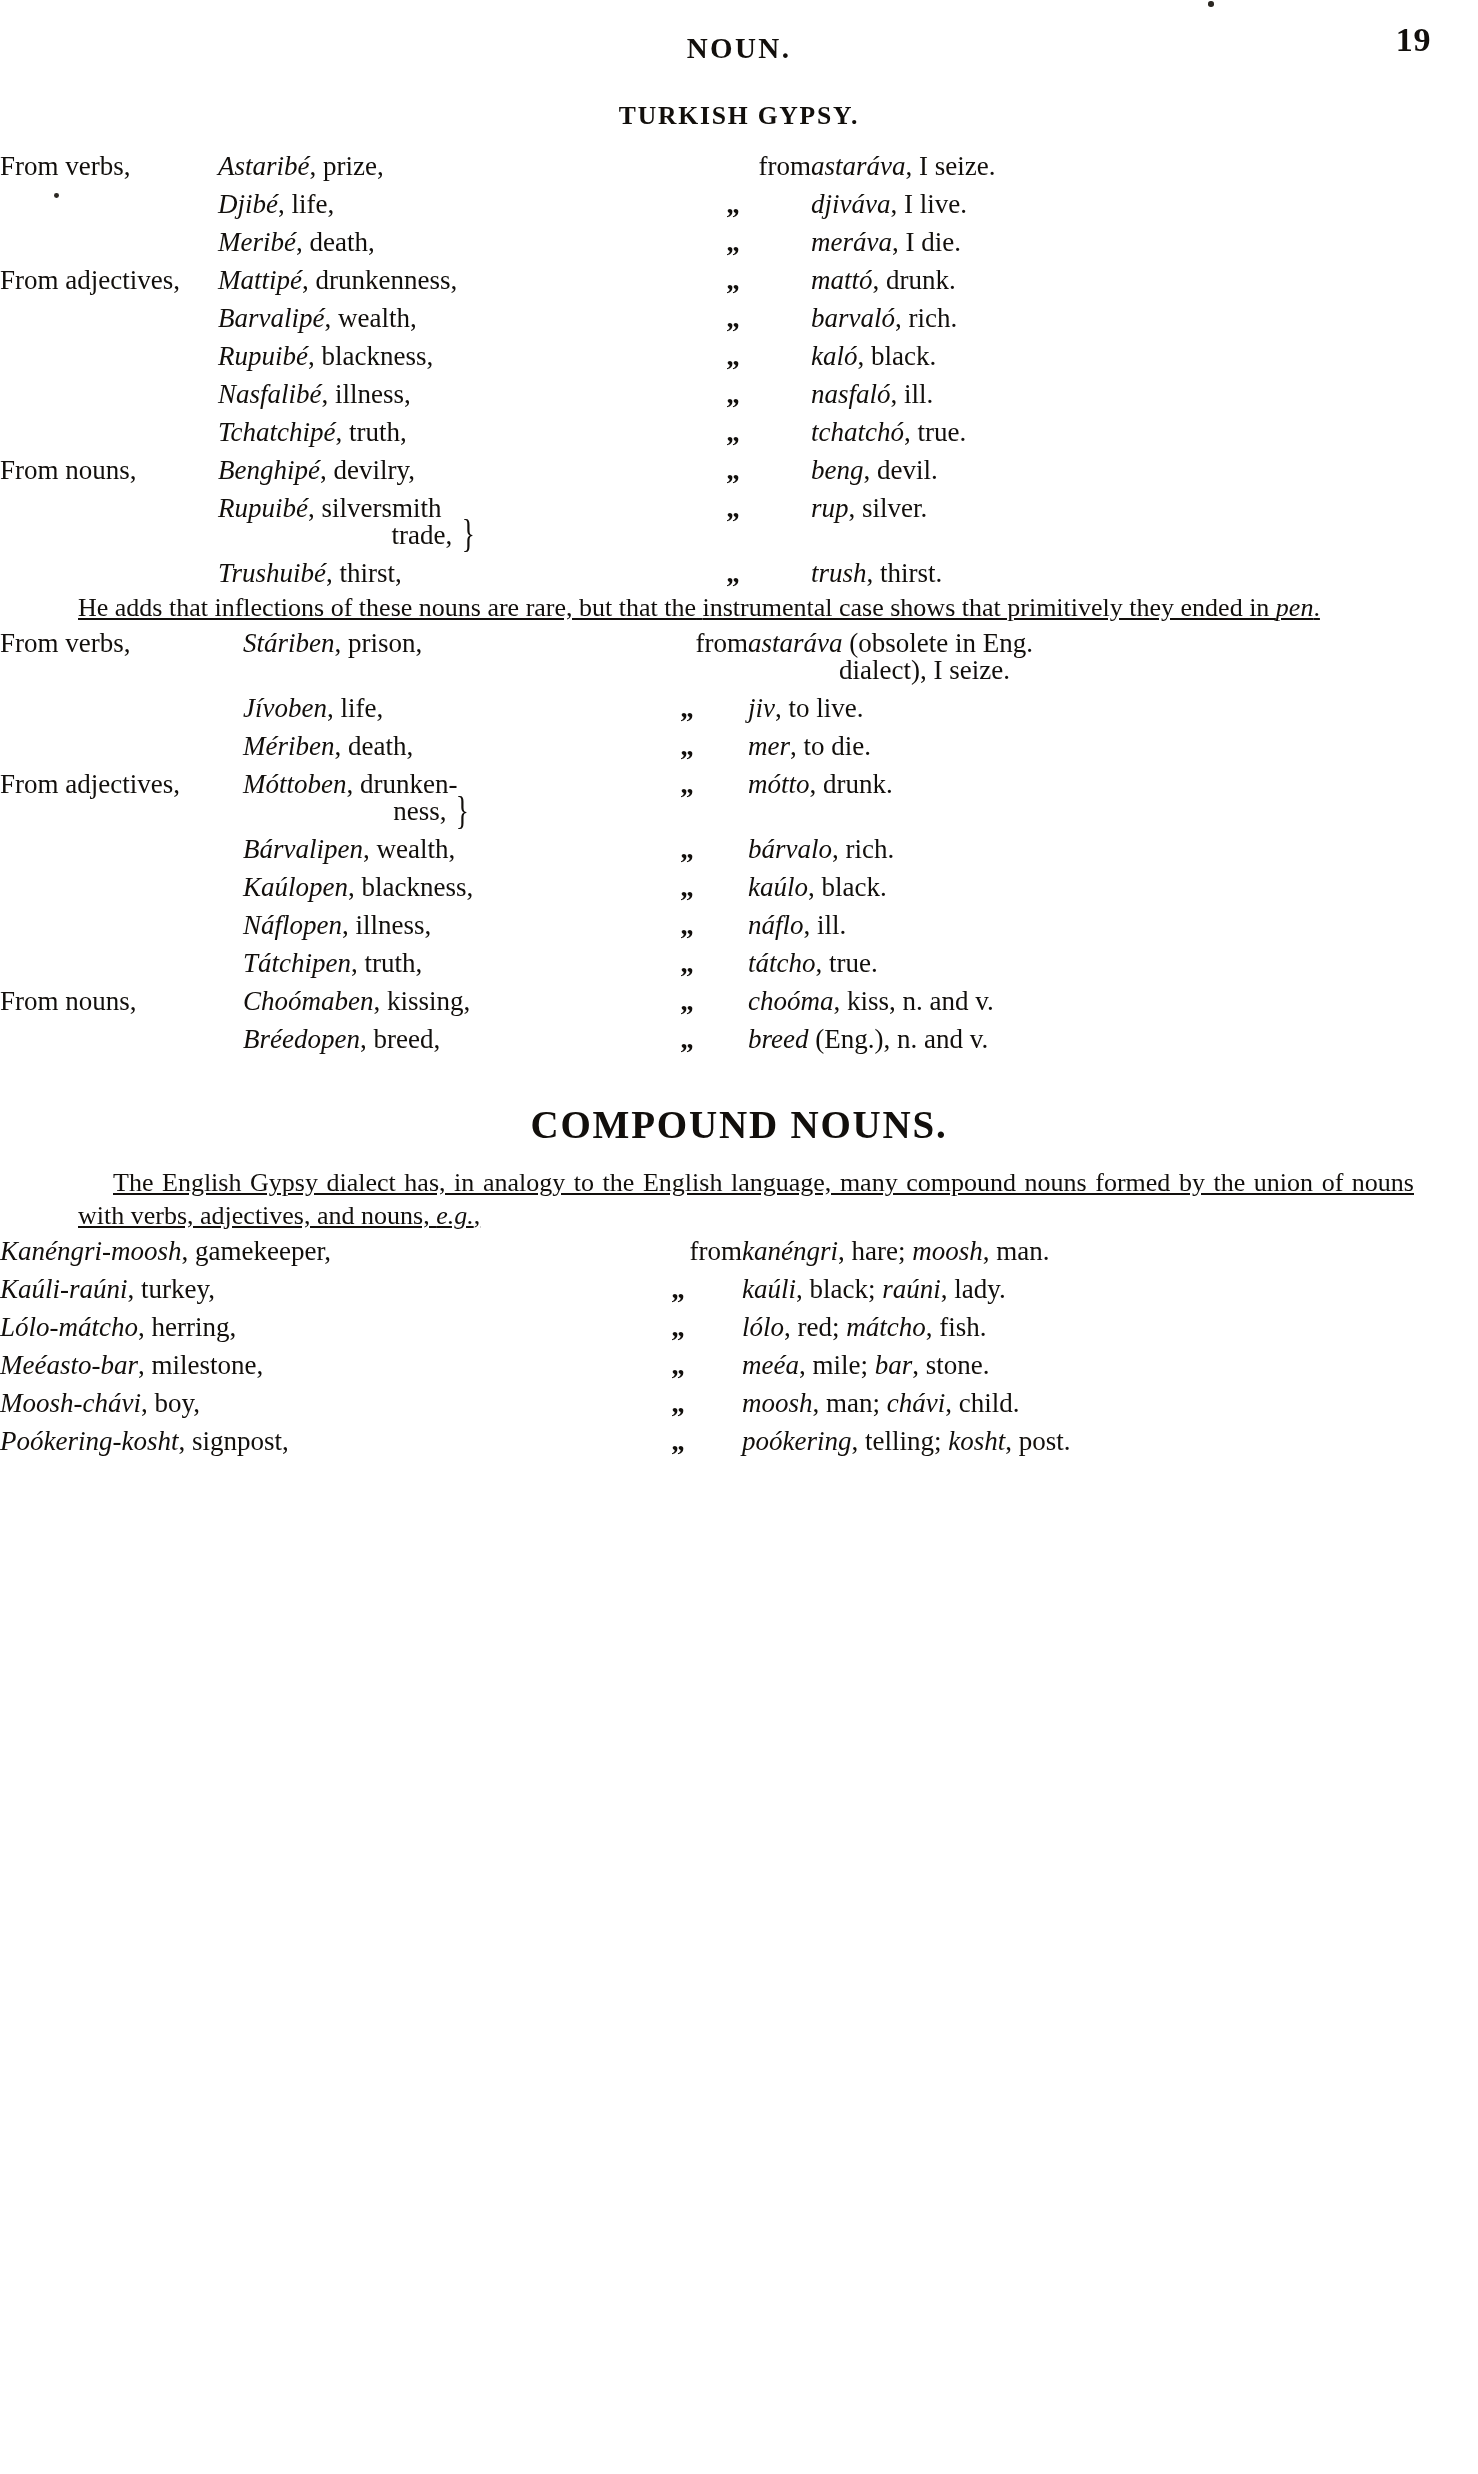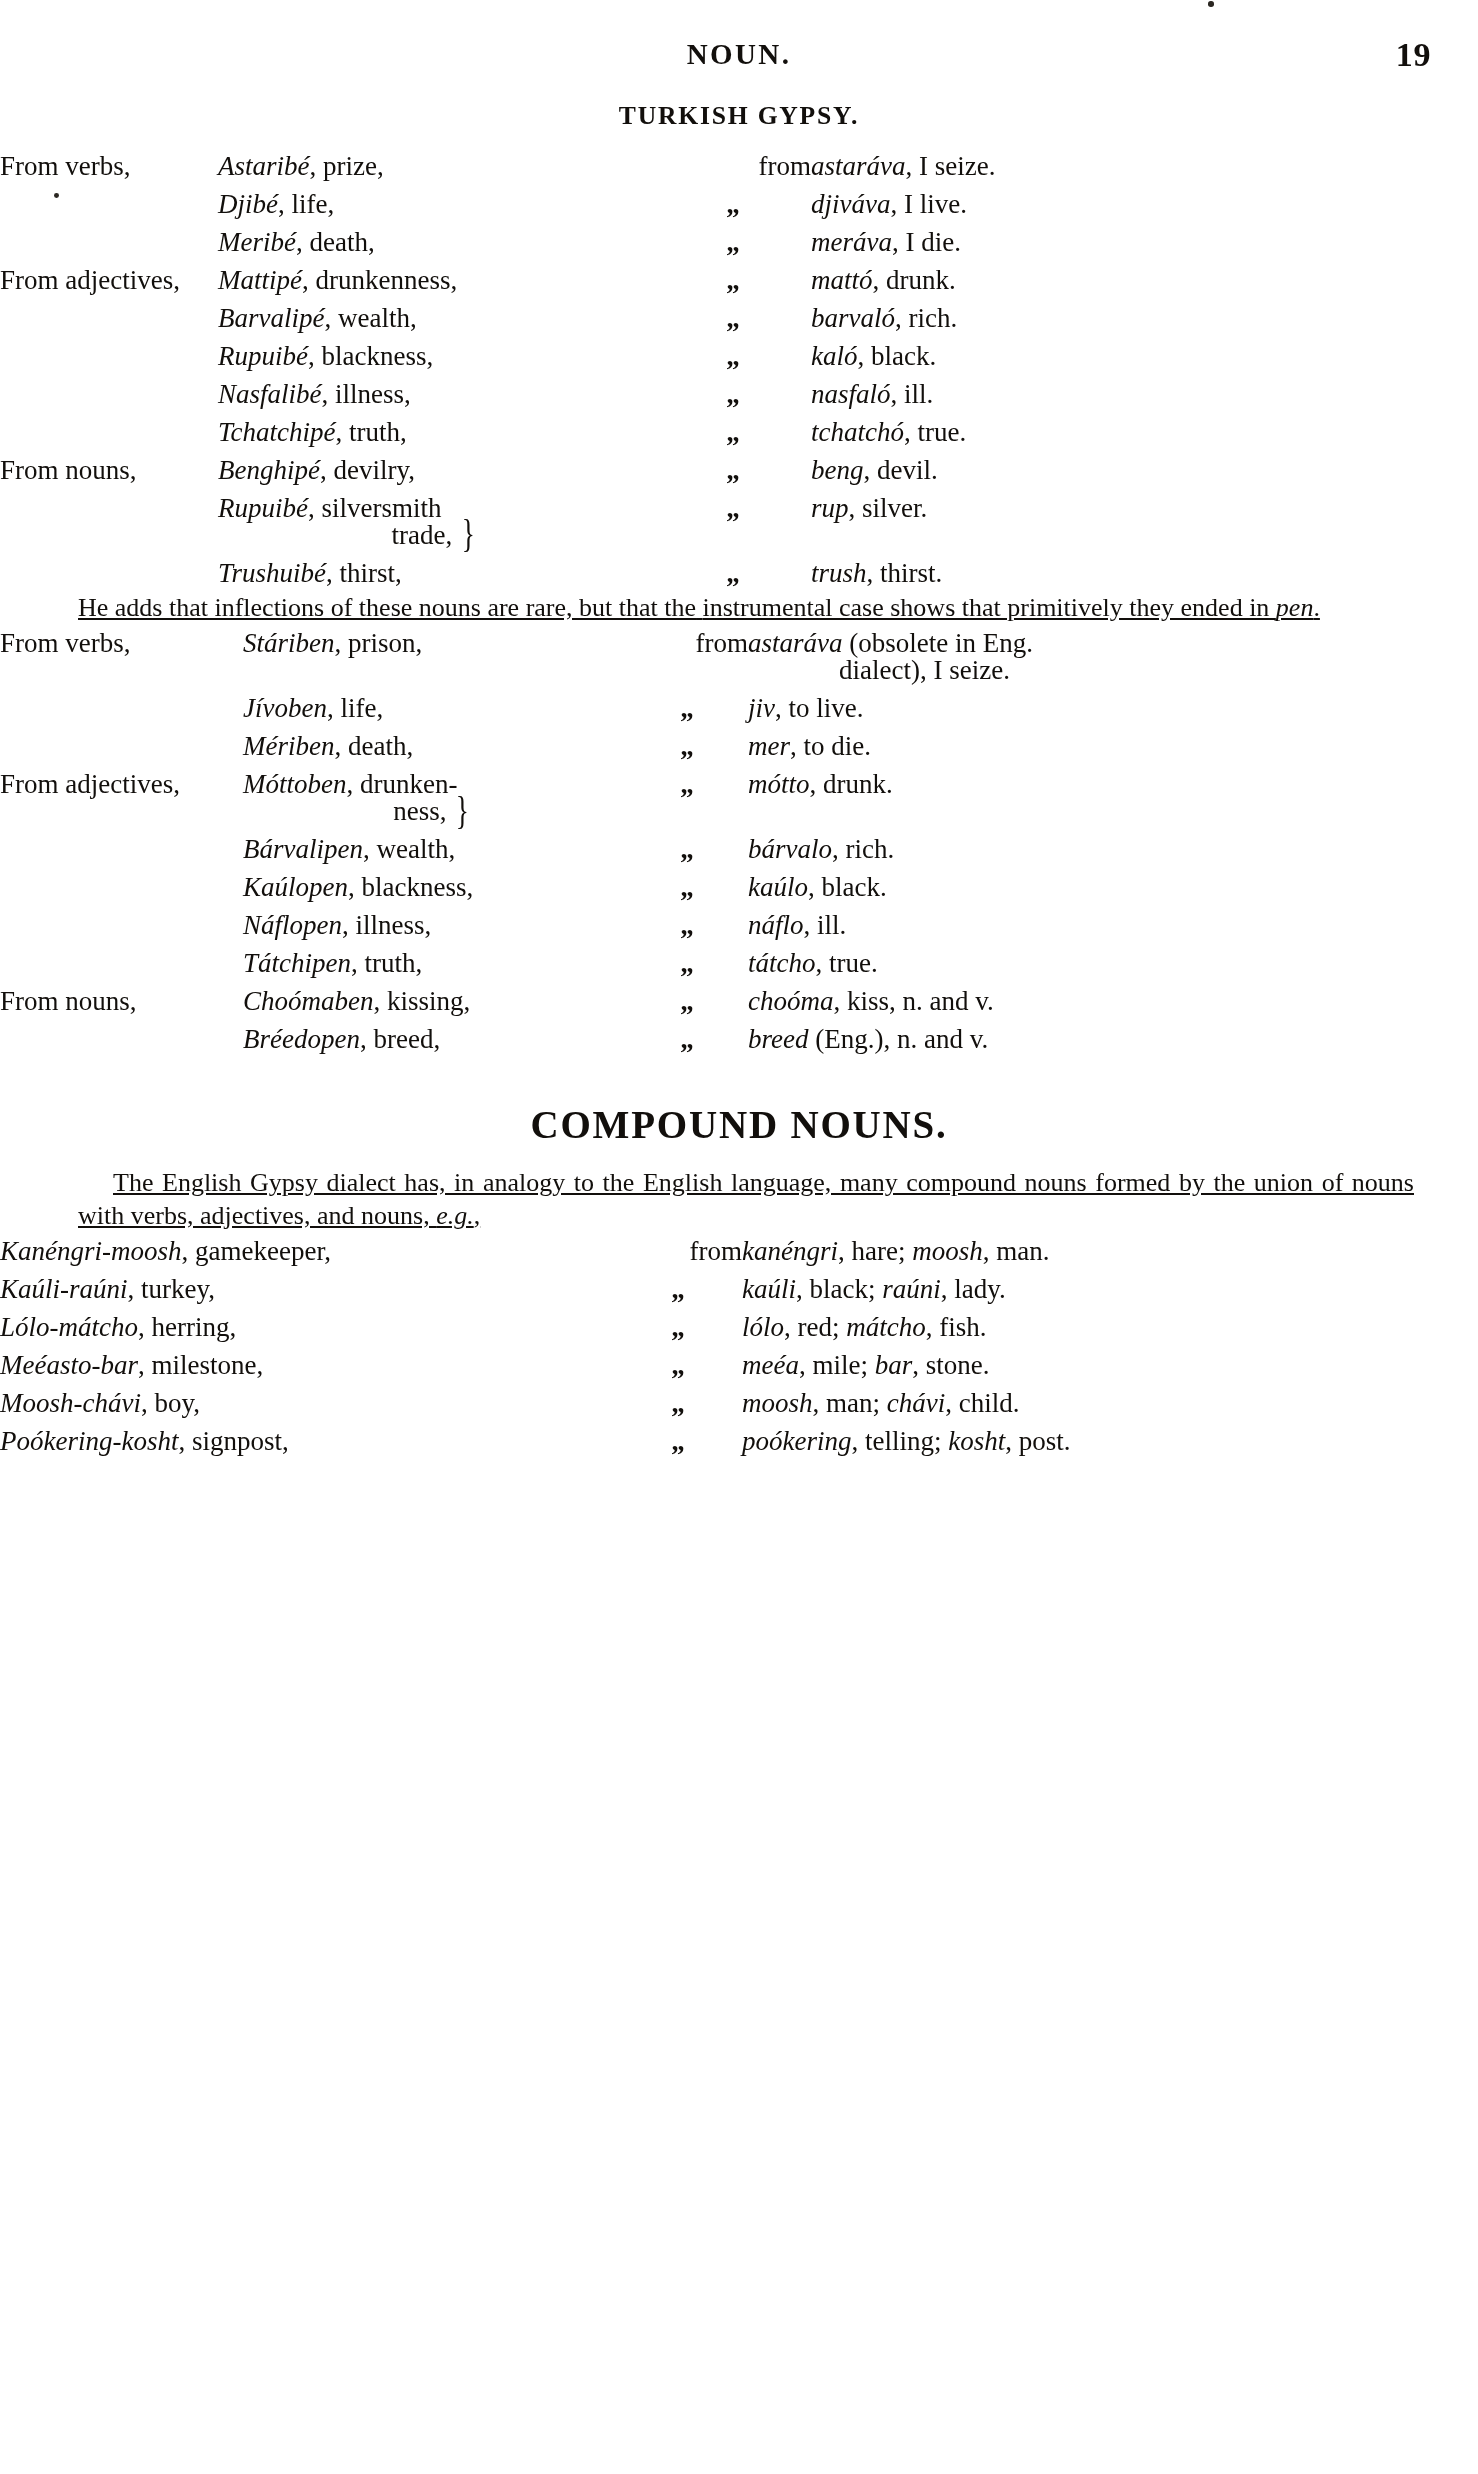--- a/index.html
+++ b/index.html
@@ -23,30 +23,30 @@
   
   .running-head {
     position: relative;
     height: 79px;
     margin: 0;
   }
   .head-title {
     position: absolute;
     left: 0;
     right: 0;
-    top: 38px;
+    top: 32px;
     text-align: center;
     font-size: 29px;
     letter-spacing: 2.4px;
     font-weight: 700;
   }
   .head-folio {
     position: absolute;
     right: 47px;
-    top: 36px;
+    top: 21px;
     font-size: 34px;
     font-weight: 700;
     letter-spacing: 0.6px;
   }
   .head-dot {
     position: absolute;
     left: 1208px;
     top: 1.2px;
     width: 5.5px;
     height: 5.5px;

